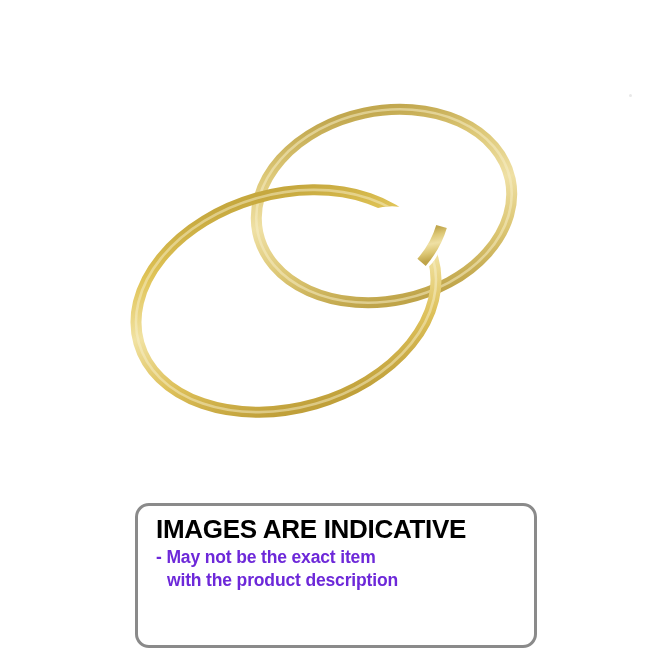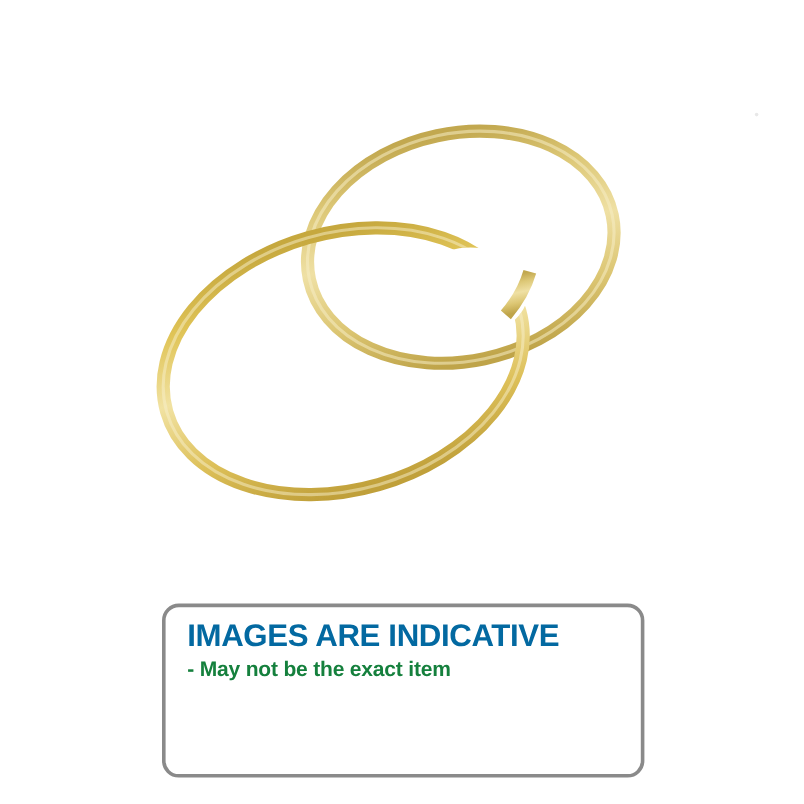--- a/index.html
+++ b/index.html
@@ -54,30 +54,30 @@
     height: 145px;
     box-sizing: border-box;
     background: #ffffff;
     border: 3px solid #8a8a8a;
     border-radius: 14px;
     padding: 9px 0 0 18px;
   }
   #badge-heading {
     font-size: 26px;
     font-weight: bold;
-    color: #0369a1;
+    color: #000000;
     letter-spacing: -0.3px;
     line-height: 1.08;
     margin: 0 14px 3px 0;
     white-space: nowrap;
   }
   .badge-line {
     font-size: 17.5px;
     font-weight: bold;
-    color: #15803d;
+    color: #6d28d9;
     line-height: 1.32;
     letter-spacing: -0.15px;
     white-space: nowrap;
   }
   .badge-line.cont {
     padding-left: 11px;
   }
 </style>
 </head>
 <body>
@@ -124,15 +124,16 @@
       <g>
         <path d="M409,269 A129,95 0 0,0 436,238" transform="rotate(-12 384 206)" fill="none" stroke="url(#gradUpper)" stroke-width="11"></path>
       </g>
     </svg>
     <div id="speck"></div>
   </div>
 
   <div id="indicative-badge">
     <div id="badge-heading">IMAGES ARE INDICATIVE</div>
     <div class="badge-line">- May not be the exact item</div>
+    <div class="badge-line cont">with the product description</div>
   </div>
 
 </div>
 
 </body></html>

